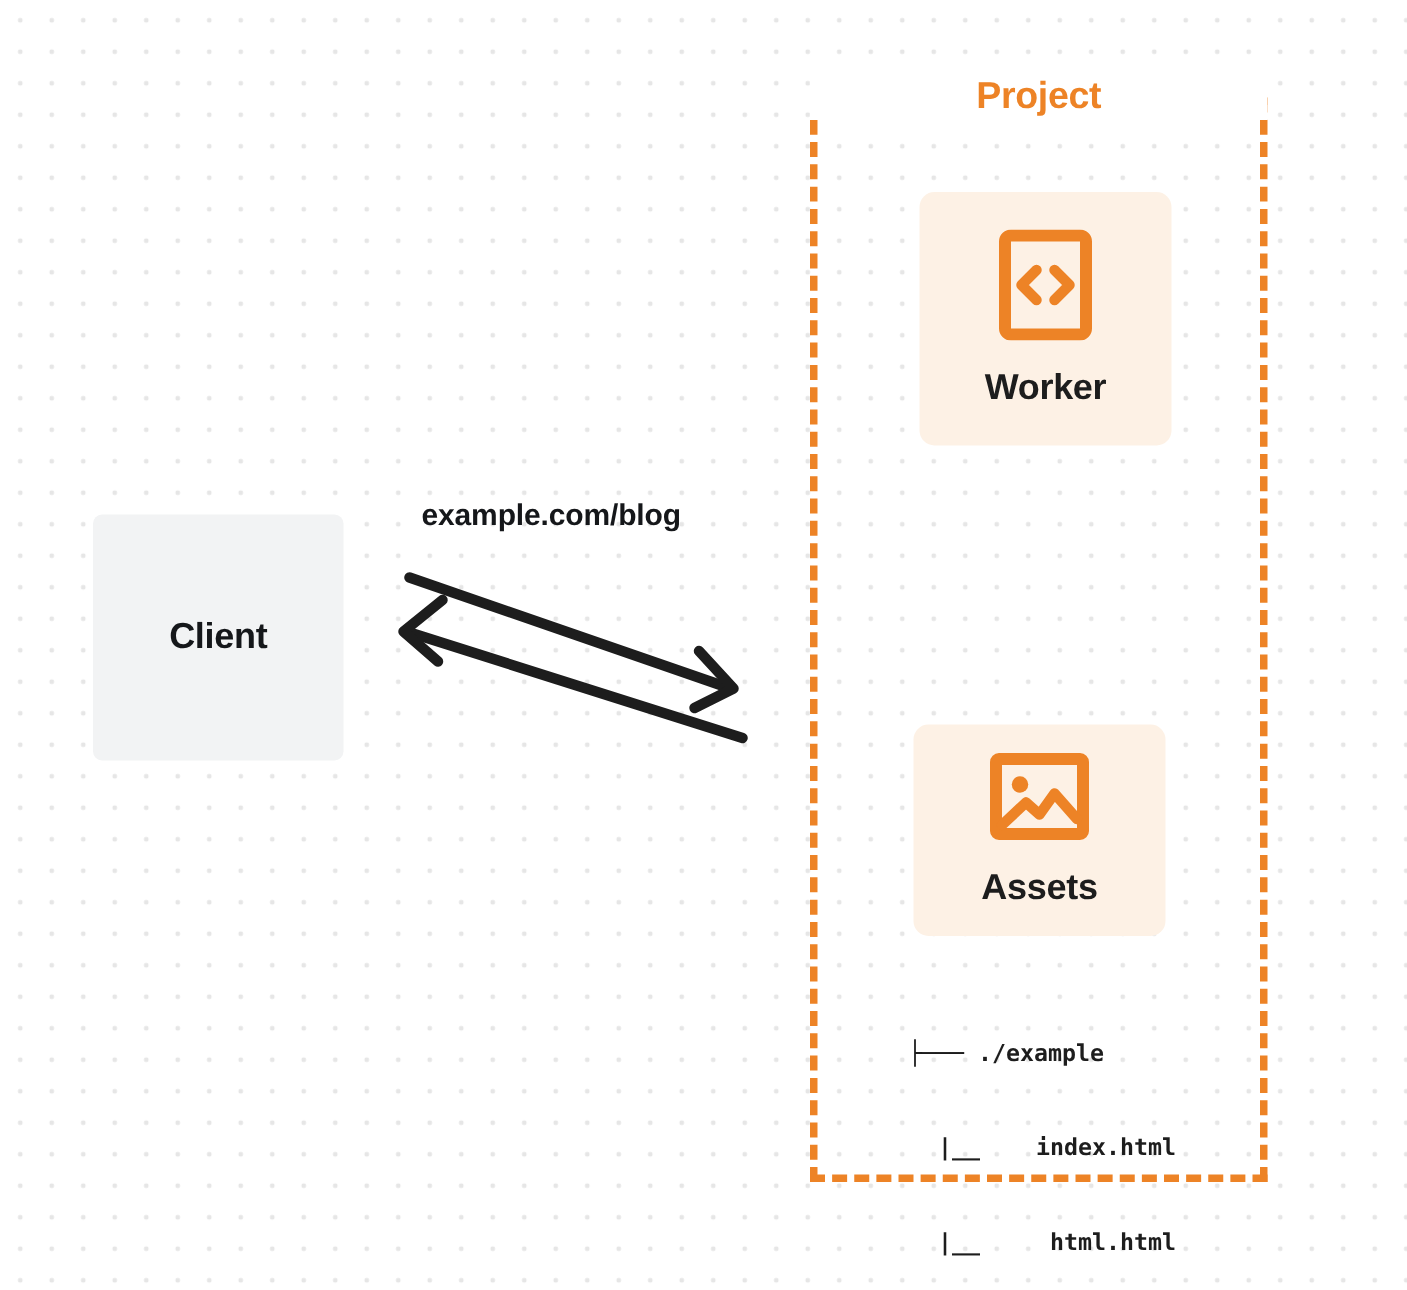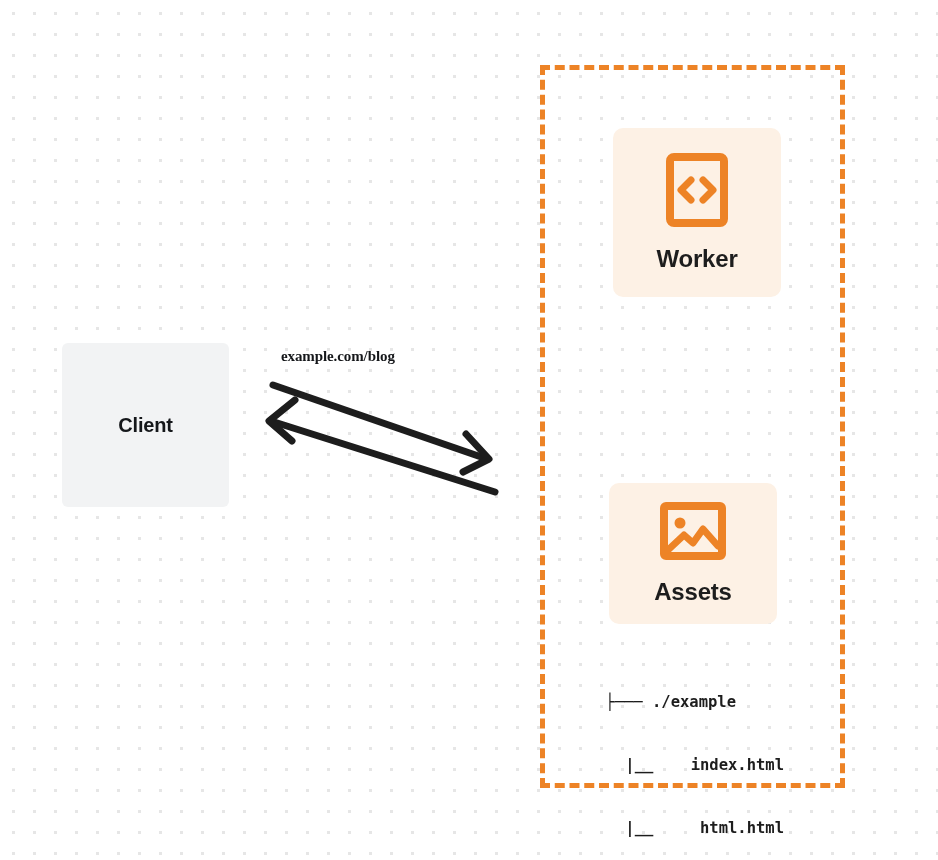--- a/index.html
+++ b/index.html
@@ -92,37 +92,36 @@
     width: 167px;
     height: 164px;
     box-sizing: border-box;
     background: #F2F3F4;
     border-radius: 6px;
     display: flex;
     align-items: center;
     justify-content: center;
   }
   .client-node .node-label {
-    font-size: 20px;
+    font-size: 24px;
     font-weight: 700;
     color: #15171a;
     letter-spacing: -0.2px;
   }
 
   
   .edge-label {
     position: absolute;
     left: 281px;
-    top: 348px;
-    font-size: 15px;
+    top: 333px;
+    font-size: 20px;
     font-weight: 700;
     color: #15171a;
     letter-spacing: -0.1px;
     white-space: nowrap;
-    font-family: Liberation Serif, serif;
   }
 
   
   #arrows {
     position: absolute;
     left: 0;
     top: 0;
     width: 938px;
     height: 860px;
     pointer-events: none;
@@ -148,20 +147,21 @@
   .file-tree .tree-row.root {
     padding-right: 48px;
   }
 </style>
 </head>
 <body>
 
 <div id="canvas">
 
   <div class="project-box"></div>
+  <div class="project-label"><span>Project</span></div>
 
   <div class="node" id="worker-node">
     <span class="icon-wrap">
       <svg width="62" height="74" viewBox="0 0 62 74" fill="none" xmlns="http://www.w3.org/2000/svg">
         <rect x="4" y="4" width="54" height="66" rx="4" ry="4" stroke="#ED8326" stroke-width="8" fill="none"></rect>
         <path d="M25 27 L15 37 L25 47" stroke="#ED8326" stroke-width="7" stroke-linecap="round" stroke-linejoin="round" fill="none"></path>
         <path d="M37 27 L47 37 L37 47" stroke="#ED8326" stroke-width="7" stroke-linecap="round" stroke-linejoin="round" fill="none"></path>
       </svg>
     </span>
     <span class="node-label">Worker</span>

